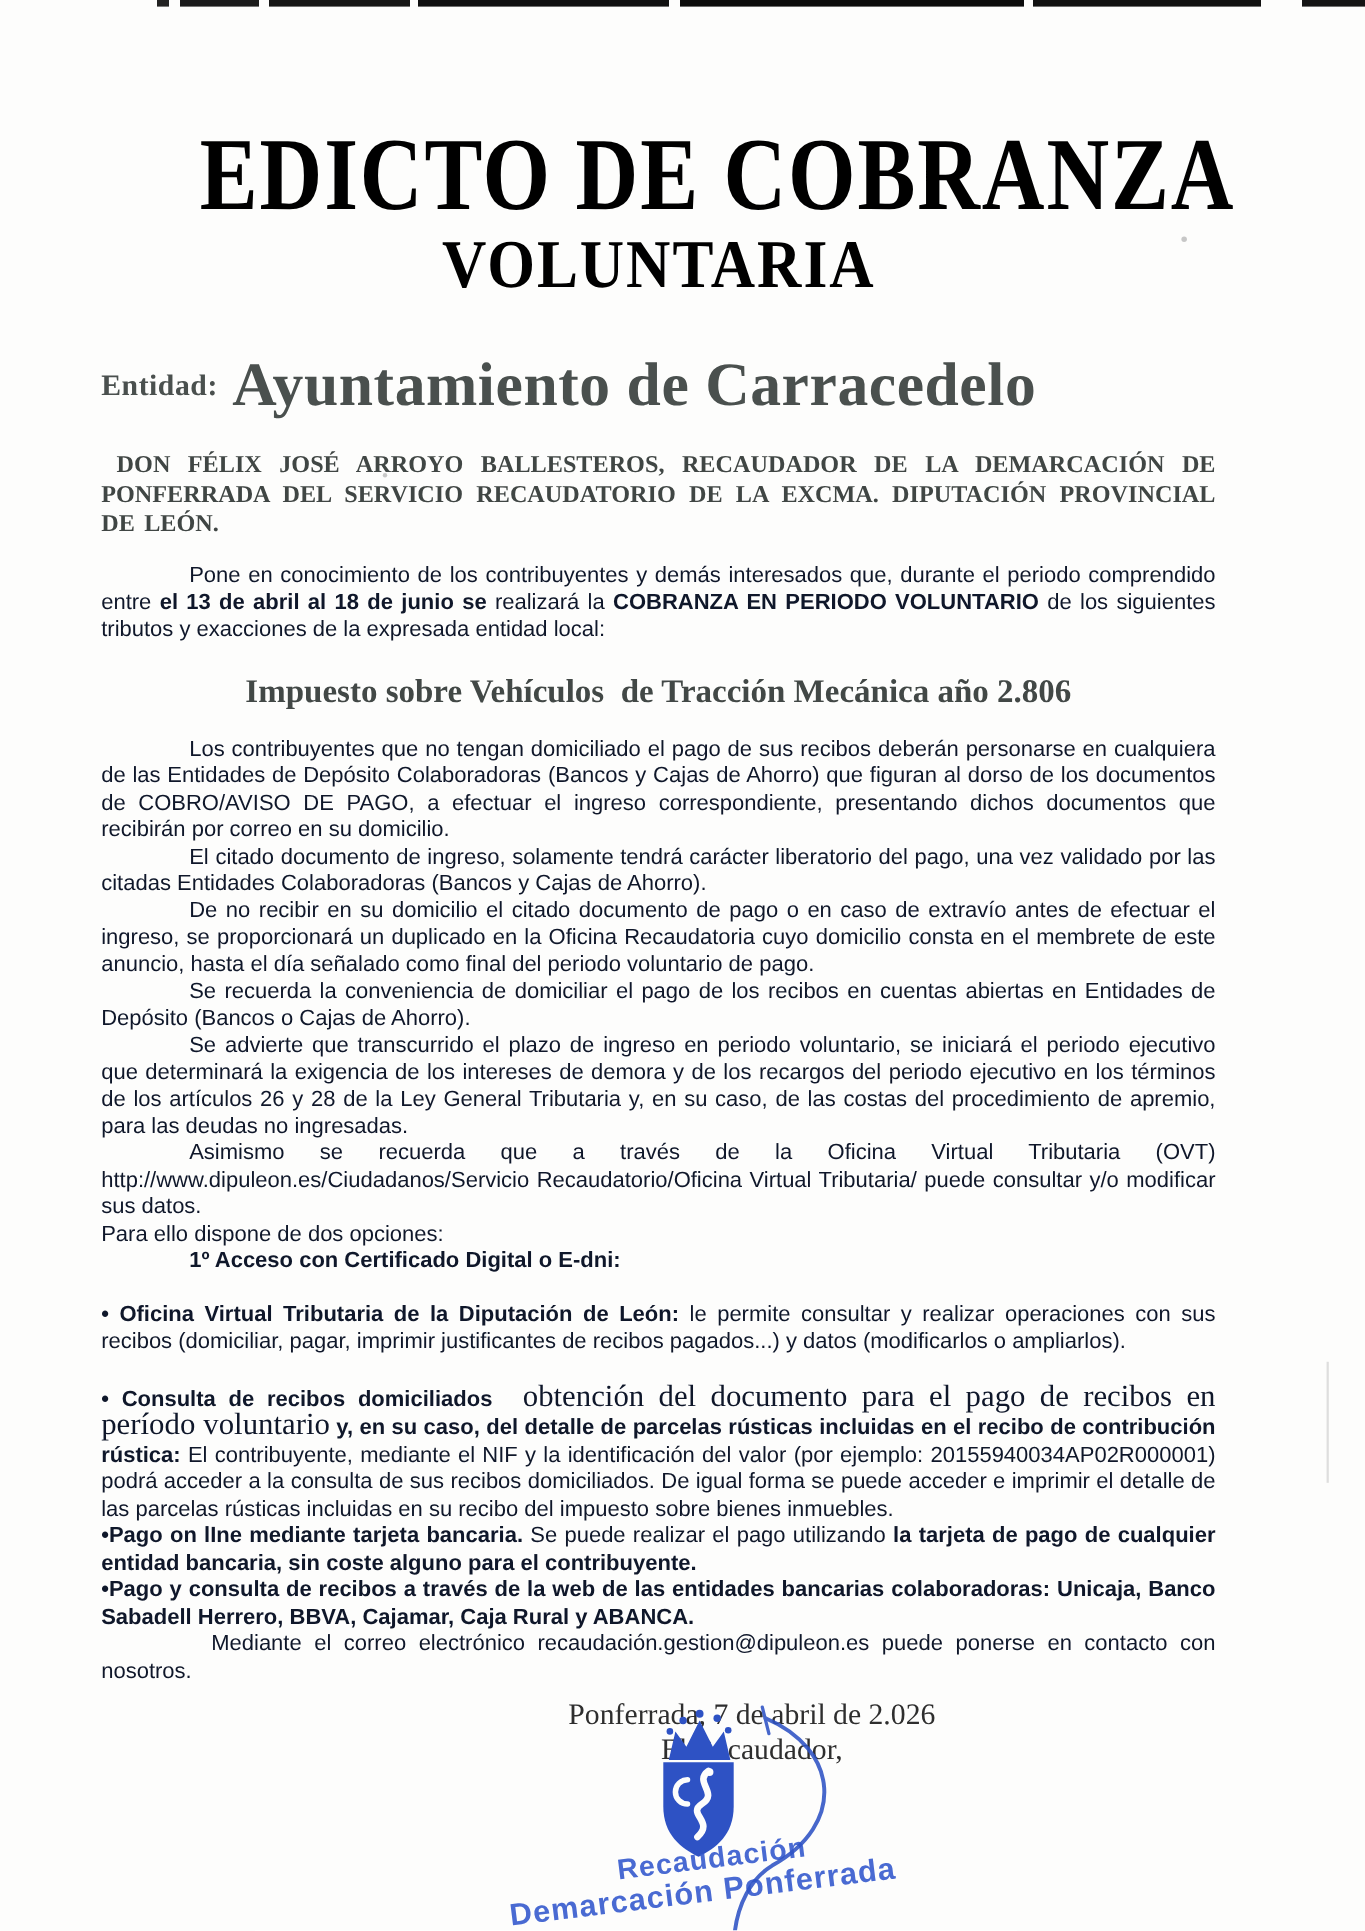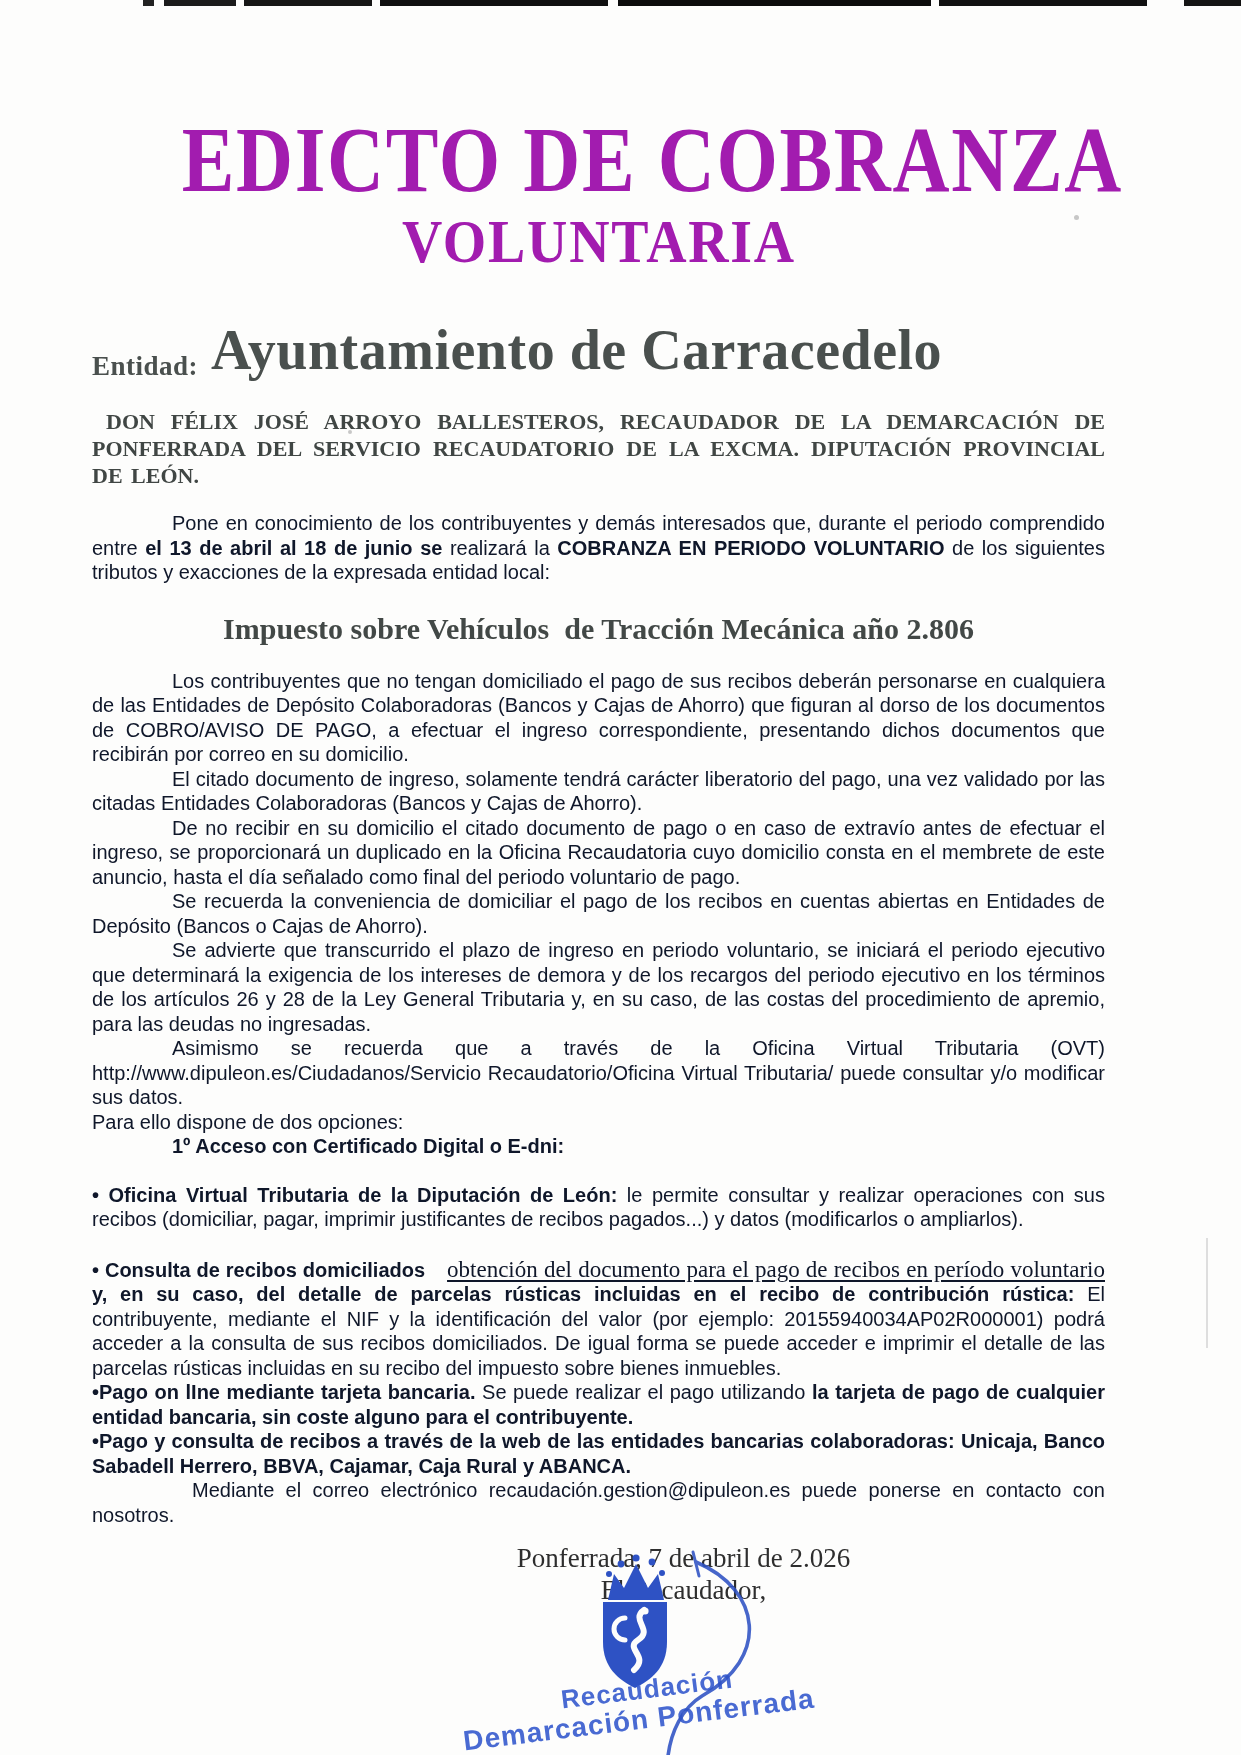--- a/index.html
+++ b/index.html
@@ -18,26 +18,26 @@
       #101010 30.6% 49%, transparent 49% 49.8%,
       #0c0c0c 49.8% 75%, transparent 75% 75.7%,
       #111 75.7% 92.4%, transparent 92.4% 95.4%,
       #141414 95.4% 100%);
   }
   .speck{position:absolute;border-radius:50%;background:#9a9a9a;opacity:.55;}
   .scanline-right{position:absolute;left:1206px;top:1238px;width:2px;height:110px;background:#c9c9c9;opacity:.6;}
 
   .content{position:absolute;left:92px;top:0;width:1013px;}
 
-  .title-block{margin-top:112px;text-align:center;color:#a21caf;font-family:"Liberation Serif",serif;font-weight:bold;}
+  .title-block{margin-top:112px;text-align:center;color:#000000;font-family:"Liberation Serif",serif;font-weight:bold;}
   .title-1{display:inline-block;font-size:94px;line-height:1.0;letter-spacing:2px;transform:scaleX(.84);transform-origin:50% 50%;white-space:nowrap;}
   .title-2{display:block;margin-top:4px;}
   .title-2 span{display:inline-block;font-size:62px;line-height:1.0;letter-spacing:2px;transform:scaleX(.9);transform-origin:50% 50%;white-space:nowrap;}
 
-  .entity-line{margin-top:46px;font-family:"Liberation Serif",serif;font-weight:bold;color:#4a504e;display:flex;align-items:flex-end;}
+  .entity-line{margin-top:46px;font-family:"Liberation Serif",serif;font-weight:bold;color:#4a504e;display:flex;align-items:center;}
   .entity-label{font-size:27px;letter-spacing:.5px;}
   .entity-name{font-size:56px;margin-left:13px;letter-spacing:.5px;white-space:nowrap;}
 
   .officer{
     margin-top:26px;font-family:"Liberation Serif",serif;font-weight:bold;color:#40464
     4;font-size:22px;line-height:27px;text-align:justify;text-indent:14px;color:#404644;word-spacing:3px;
   }
 
   .para{font-size:20px;line-height:24.5px;text-align:justify;margin:0;color:#0f172a;}
   .indent{text-indent:80px;}
@@ -47,21 +47,21 @@
   .tax-heading{
     margin-top:27px;text-align:center;font-family:"Liberation Serif",serif;font-weight:bold;
     font-size:30px;color:#424846;white-space:pre-wrap;
   }
 
   .main-block{margin-top:23px;}
   .opt-heading{font-weight:bold;text-indent:80px;}
   .gap-above-sm{margin-top:24px;}
   .gap-above-md{margin-top:26px;}
   .serif-underline{
-    font-family:"Liberation Serif",serif;font-size:23px;text-decoration:underline;
+    font-family:"Liberation Serif",serif;font-size:28px;
     text-underline-offset:3px;
     margin-left:16px;
   }
   .email-para{text-indent:100px;}
 
   .closing{
     position:absolute;top:1543px;left:92px;width:1013px;text-align:center;
     font-family:"Liberation Serif",serif;color:#2e2e2e;padding-left:0;z-index:1;
   }
   .closing-inner{margin-left:170px;}

